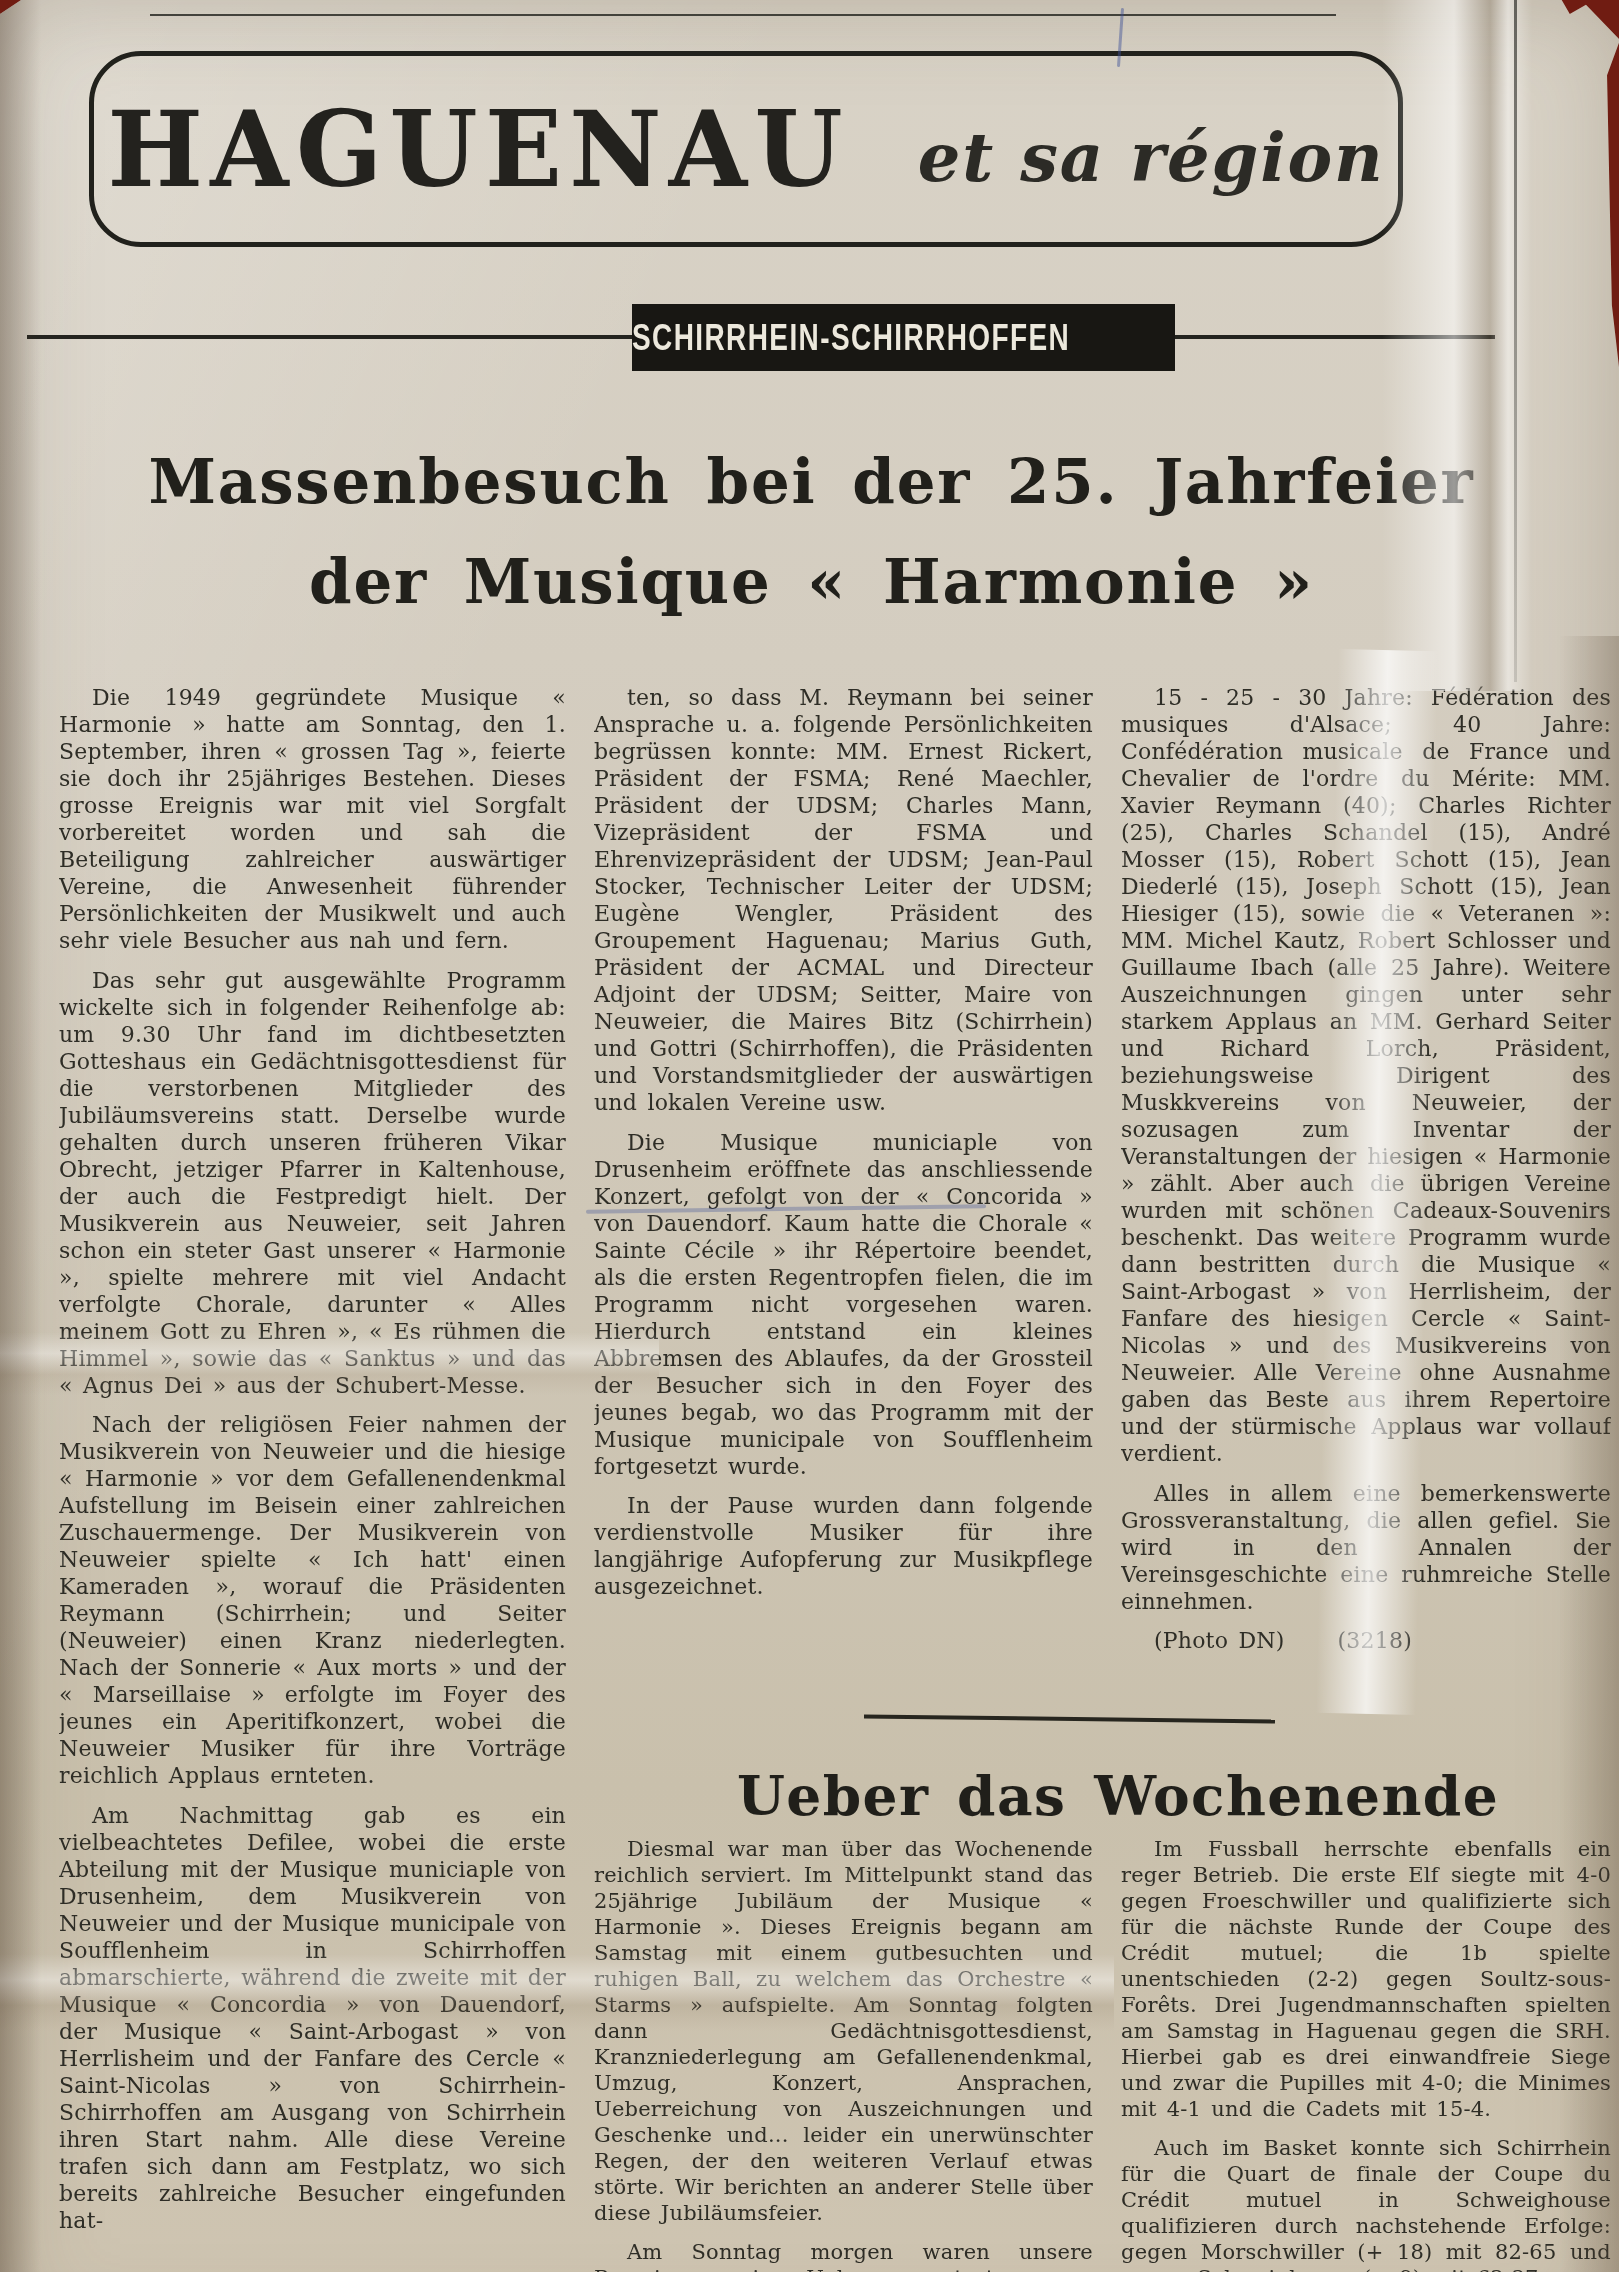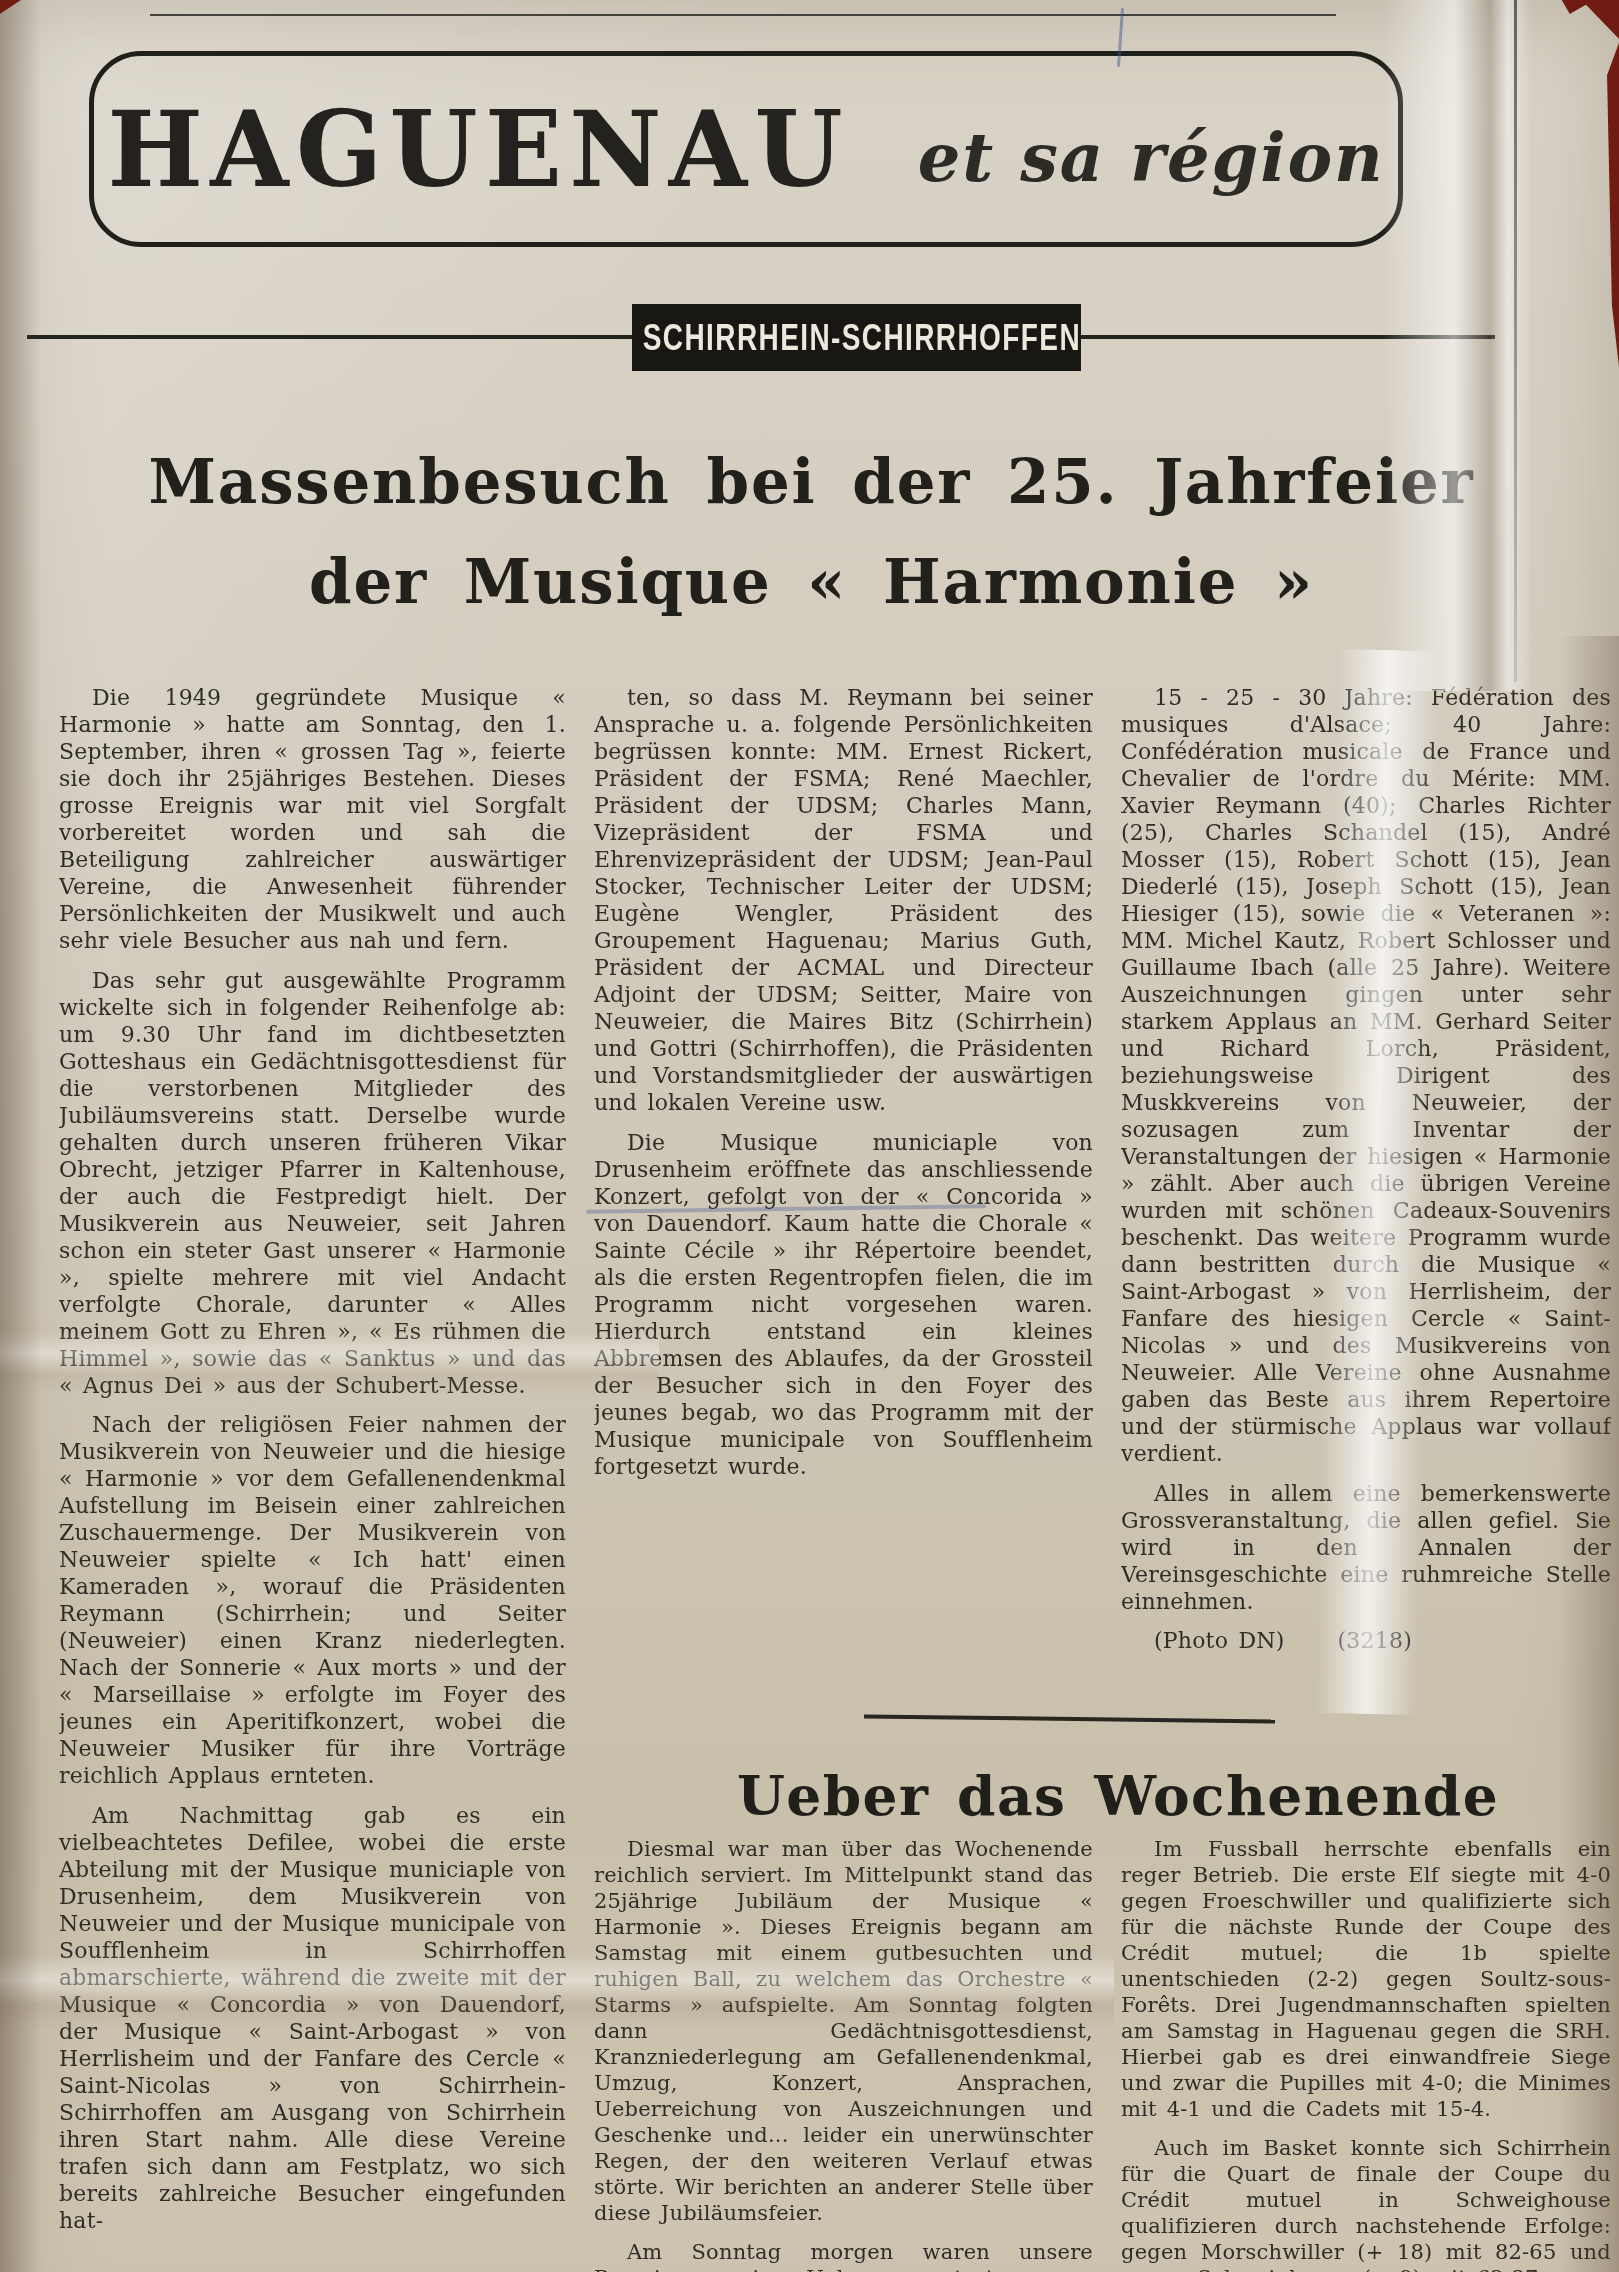--- a/index.html
+++ b/index.html
@@ -64,23 +64,23 @@
   }
   .mast-sub {
     font-style: italic; font-weight: bold; font-size: 67px; line-height: 1;
     color: #2c2b26; padding-top: 16.4px; letter-spacing: 1.8px;
   }
 
   
   .banner-rule { position: absolute; left: 27px; top: 335px; width: 1468px; height: 4.1px;
     background: #24241f; }
   .banner {
-    position: absolute; left: 632px; top: 304px; width: 449px; height: 67px;
+    position: absolute; left: 632px; top: 304px; width: 543px; height: 67px;
     background: #181713;
-    display: flex; align-items: center; justify-content: flex-end;
+    display: flex; align-items: center; justify-content: flex-start;
   }
   .banner-label {
     font-family: "Liberation Sans", sans-serif; font-weight: bold;
     font-size: 28px; letter-spacing: 1.4px; color: #ece8dc;
     transform: scaleY(1.3);
   }
 
   
   .headline {
     position: absolute; left: 64px; top: 432px; width: 1495px; margin: 0;
@@ -140,20 +140,21 @@
     <div class="col" id="col1">
       <p>Die 1949 gegründete Musique « Harmonie » hatte am Sonntag, den 1. September, ihren « grossen Tag », feierte sie doch ihr 25jähriges Bestehen. Dieses grosse Ereignis war mit viel Sorgfalt vorbereitet worden und sah die Beteiligung zahlreicher auswärtiger Vereine, die Anwesenheit führender Persönlichkeiten der Musikwelt und auch sehr viele Besucher aus nah und fern.</p>
       <p>Das sehr gut ausgewählte Programm wickelte sich in folgender Reihenfolge ab: um 9.30 Uhr fand im dichtbesetzten Gotteshaus ein Gedächtnisgottesdienst für die verstorbenen Mitglieder des Jubiläumsvereins statt. Derselbe wurde gehalten durch unseren früheren Vikar Obrecht, jetziger Pfarrer in Kaltenhouse, der auch die Festpredigt hielt. Der Musikverein aus Neuweier, seit Jahren schon ein steter Gast unserer « Harmonie », spielte mehrere mit viel Andacht verfolgte Chorale, darunter « Alles meinem Gott zu Ehren », « Es rühmen die Himmel », sowie das « Sanktus » und das « Agnus Dei » aus der Schubert-Messe.</p>
       <p>Nach der religiösen Feier nahmen der Musikverein von Neuweier und die hiesige « Harmonie » vor dem Gefallenendenkmal Aufstellung im Beisein einer zahlreichen Zuschauermenge. Der Musikverein von Neuweier spielte « Ich hatt' einen Kameraden », worauf die Präsidenten Reymann (Schirrhein; und Seiter (Neuweier) einen Kranz niederlegten. Nach der Sonnerie « Aux morts » und der « Marseillaise » erfolgte im Foyer des jeunes ein Aperitifkonzert, wobei die Neuweier Musiker für ihre Vorträge reichlich Applaus ernteten.</p>
       <p>Am Nachmittag gab es ein vielbeachtetes Defilee, wobei die erste Abteilung mit der Musique municiaple von Drusenheim, dem Musikverein von Neuweier und der Musique municipale von Soufflenheim in Schirrhoffen abmarschierte, während die zweite mit der Musique « Concordia » von Dauendorf, der Musique « Saint-Arbogast » von Herrlisheim und der Fanfare des Cercle « Saint-Nicolas » von Schirrhein-Schirrhoffen am Ausgang von Schirrhein ihren Start nahm. Alle diese Vereine trafen sich dann am Festplatz, wo sich bereits zahlreiche Besucher eingefunden hat-</p>
     </div>
 
     <div class="col" id="col2">
       <p>ten, so dass M. Reymann bei seiner Ansprache u. a. folgende Persönlichkeiten begrüssen konnte: MM. Ernest Rickert, Präsident der FSMA; René Maechler, Präsident der UDSM; Charles Mann, Vizepräsident der FSMA und Ehrenvizepräsident der UDSM; Jean-Paul Stocker, Technischer Leiter der UDSM; Eugène Wengler, Präsident des Groupement Haguenau; Marius Guth, Präsident der ACMAL und Directeur Adjoint der UDSM; Seitter, Maire von Neuweier, die Maires Bitz (Schirrhein) und Gottri (Schirrhoffen), die Präsidenten und Vorstandsmitglieder der auswärtigen und lokalen Vereine usw.</p>
       <p>Die Musique municiaple von Drusenheim eröffnete das anschliessende Konzert, gefolgt von der « Concorida » von Dauendorf. Kaum hatte die Chorale « Sainte Cécile » ihr Répertoire beendet, als die ersten Regentropfen fielen, die im Programm nicht vorgesehen waren. Hierdurch entstand ein kleines Abbremsen des Ablaufes, da der Grossteil der Besucher sich in den Foyer des jeunes begab, wo das Programm mit der Musique municipale von Soufflenheim fortgesetzt wurde.</p>
+      <p>In der Pause wurden dann folgende verdienstvolle Musiker für ihre langjährige Aufopferung zur Musikpflege ausgezeichnet.</p>
     </div>
 
     <div class="col" id="col3">
       <p>15 - 25 - 30 Jahre: Fédération des musiques d'Alsace; 40 Jahre: Confédération musicale de France und Chevalier de l'ordre du Mérite: MM. Xavier Reymann (40); Charles Richter (25), Charles Schandel (15), André Mosser (15), Robert Schott (15), Jean Diederlé (15), Joseph Schott (15), Jean Hiesiger (15), sowie die « Veteranen »: MM. Michel Kautz, Robert Schlosser und Guillaume Ibach (alle 25 Jahre). Weitere Auszeichnungen gingen unter sehr starkem Applaus an MM. Gerhard Seiter und Richard Lorch, Präsident, beziehungsweise Dirigent des Muskkvereins von Neuweier, der sozusagen zum Inventar der Veranstaltungen der hiesigen « Harmonie » zählt. Aber auch die übrigen Vereine wurden mit schönen Cadeaux-Souvenirs beschenkt. Das weitere Programm wurde dann bestritten durch die Musique « Saint-Arbogast » von Herrlisheim, der Fanfare des hiesigen Cercle « Saint-Nicolas » und des Musikvereins von Neuweier. Alle Vereine ohne Ausnahme gaben das Beste aus ihrem Repertoire und der stürmische Applaus war vollauf verdient.</p>
       <p>Alles in allem eine bemerkenswerte Grossveranstaltung, die allen gefiel. Sie wird in den Annalen der Vereinsgeschichte eine ruhmreiche Stelle einnehmen.</p>
       <p class="credit-row">
         <span>(Photo DN)</span>
         <span>(3218)</span>
       </p>
     </div>

